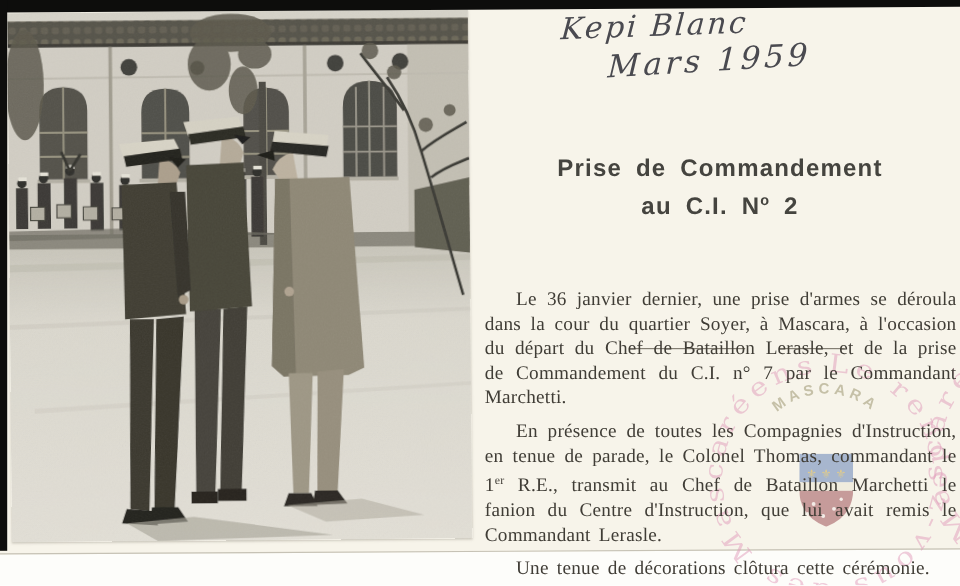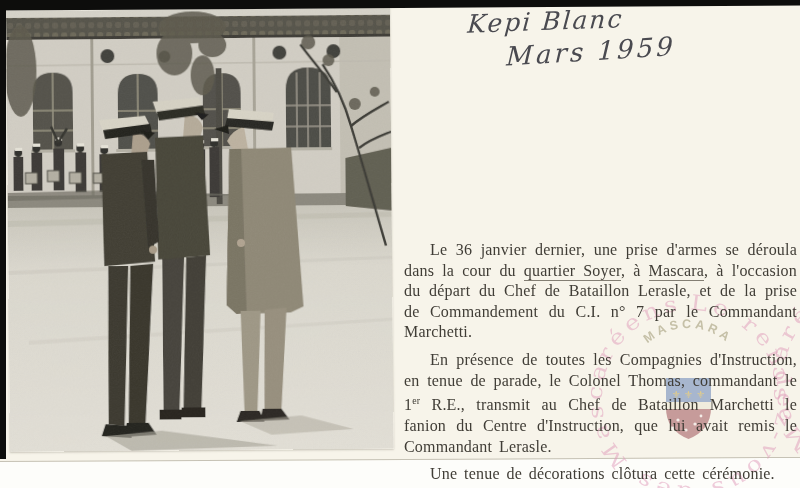--- a/index.html
+++ b/index.html
@@ -45,21 +45,21 @@
            line-height:26px; color:#45443f; letter-spacing:1px; word-spacing:5px; }
   .title sup { font-size:60%; vertical-align:super; }
 
   
   .article { position:absolute; left:404px; top:240px; width:393px; z-index:40;
              font-size:16px; line-height:20.6px; color:#403d36;
              text-align:justify; word-spacing:2.6px; letter-spacing:.2px; }
   .article p { text-indent:26px; margin:0; }
   .article p + p { margin-top:7px; }
   .article sup { font-size:62%; vertical-align:super; }
-  .u { border-bottom:1px solid #837e73; padding-bottom:1px; }
+  .u { border-bottom:1px solid #837e73; padding-bottom:11px; }
 </style>
 </head>
 <body>
 
 <div class="stage">
 
   <div class="paper"></div>
 
   <div class="photo-wrap">
     <svg viewBox="0 0 384 441" preserveAspectRatio="none">
@@ -272,20 +272,24 @@
     <text class="wm-ring" fill="#df97b8">
       <textPath href="#ring2" textLength="570" lengthAdjust="spacingAndGlyphs">Le rendez-vous des Mascaréens</textPath>
     </text>
   </svg>
 
   <div class="handwriting">
     <div class="hw-line1">Kepi Blanc</div>
     <div class="hw-line2">Mars 1959</div>
   </div>
 
+  <div class="title">
+    <div>Prise de Commandement</div>
+    <div><span>au C.I. N</span><sup>o</sup><span> 2</span></div>
+  </div>
 
   <div class="article">
     <p><span>Le 36 janvier dernier, une prise d'armes se déroula dans la cour du </span><span class="u">quartier Soyer</span><span>, à </span><span class="u">Mascara</span><span>, à l'occasion du départ du Chef de Bataillon Lerasle, et de la prise de Commandement du C.I. n° 7 par le Commandant Marchetti.</span></p>
     <p><span>En présence de toutes les Compagnies d'Instruction, en tenue de parade, le Colonel Thomas, commandant le 1</span><sup>er</sup><span> R.E., transmit au Chef de Bataillon Marchetti le fanion du Centre d'Instruction, que lui avait remis le Commandant Lerasle.</span></p>
     <p>Une tenue de décorations clôtura cette cérémonie.</p>
   </div>
 
   <div class="black-top"></div>
   <div class="black-left"></div>
 </div>

